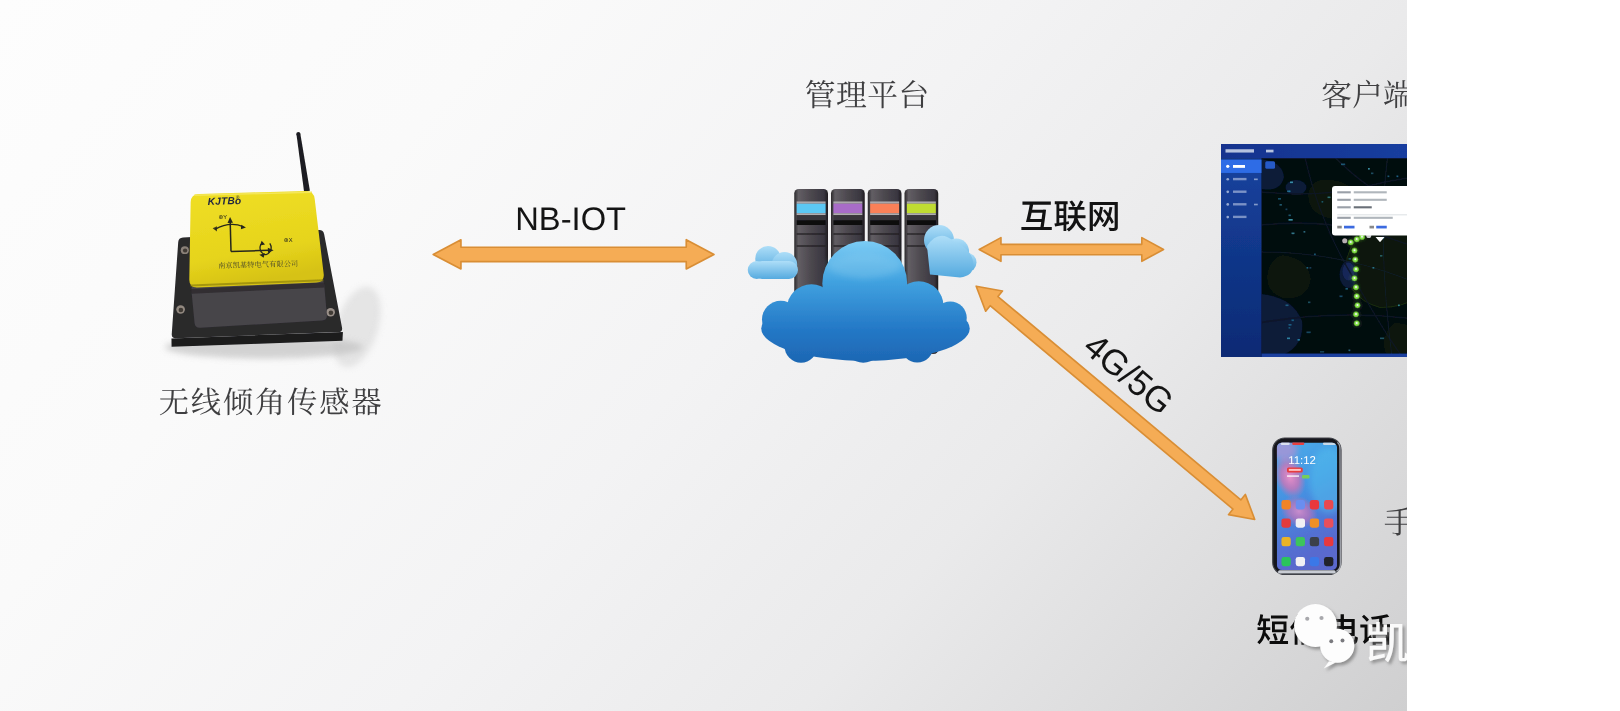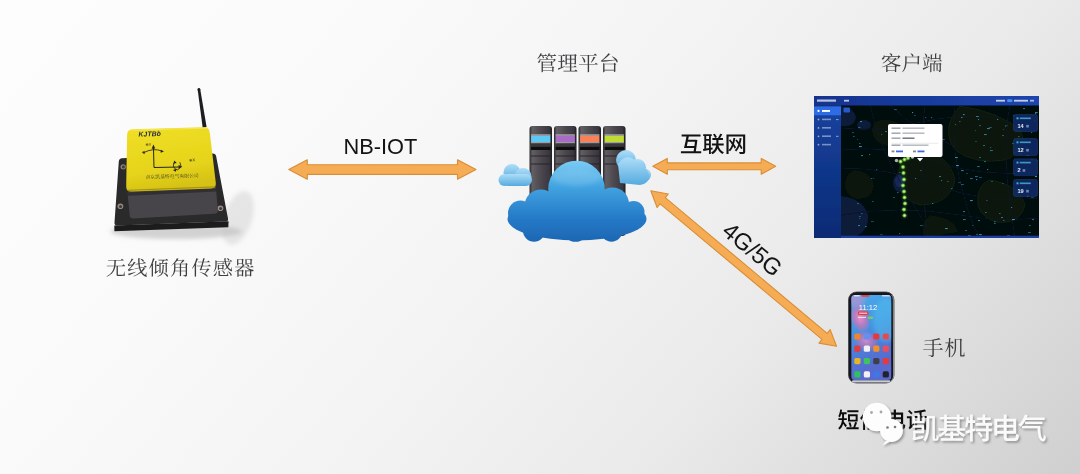--- a/index.html
+++ b/index.html
@@ -1,15 +1,15 @@
 <!DOCTYPE html>
 <html><head><meta charset="utf-8"><style>
 html,body{margin:0;padding:0}
 body{font-family:"Liberation Sans",sans-serif}
-#stage{position:relative;width:1080px;height:474px;overflow:hidden;
+#stage{position:relative;width:938px;height:474px;overflow:hidden;
 background:linear-gradient(131deg,#fdfdfd 0%,#fafafa 26%,#f3f3f4 50%,#eaeaeb 70%,#dcdcdd 86%,#cfcfd0 100%);text-align:center;}
 </style></head><body>
 <div id="stage">
 <svg width="1080" height="474" viewBox="0 0 1080 474" style="position:absolute;left:0;top:0">
 <defs>
 <linearGradient id="cloudG" x1="0" y1="160" x2="0" y2="243" gradientUnits="userSpaceOnUse">
 <stop offset="0" stop-color="#7dcdf5"></stop>
           <stop offset="0.33" stop-color="#41a2e0"></stop>
           <stop offset="0.72" stop-color="#2478c6"></stop>
           <stop offset="1" stop-color="#1d66b2"></stop>

